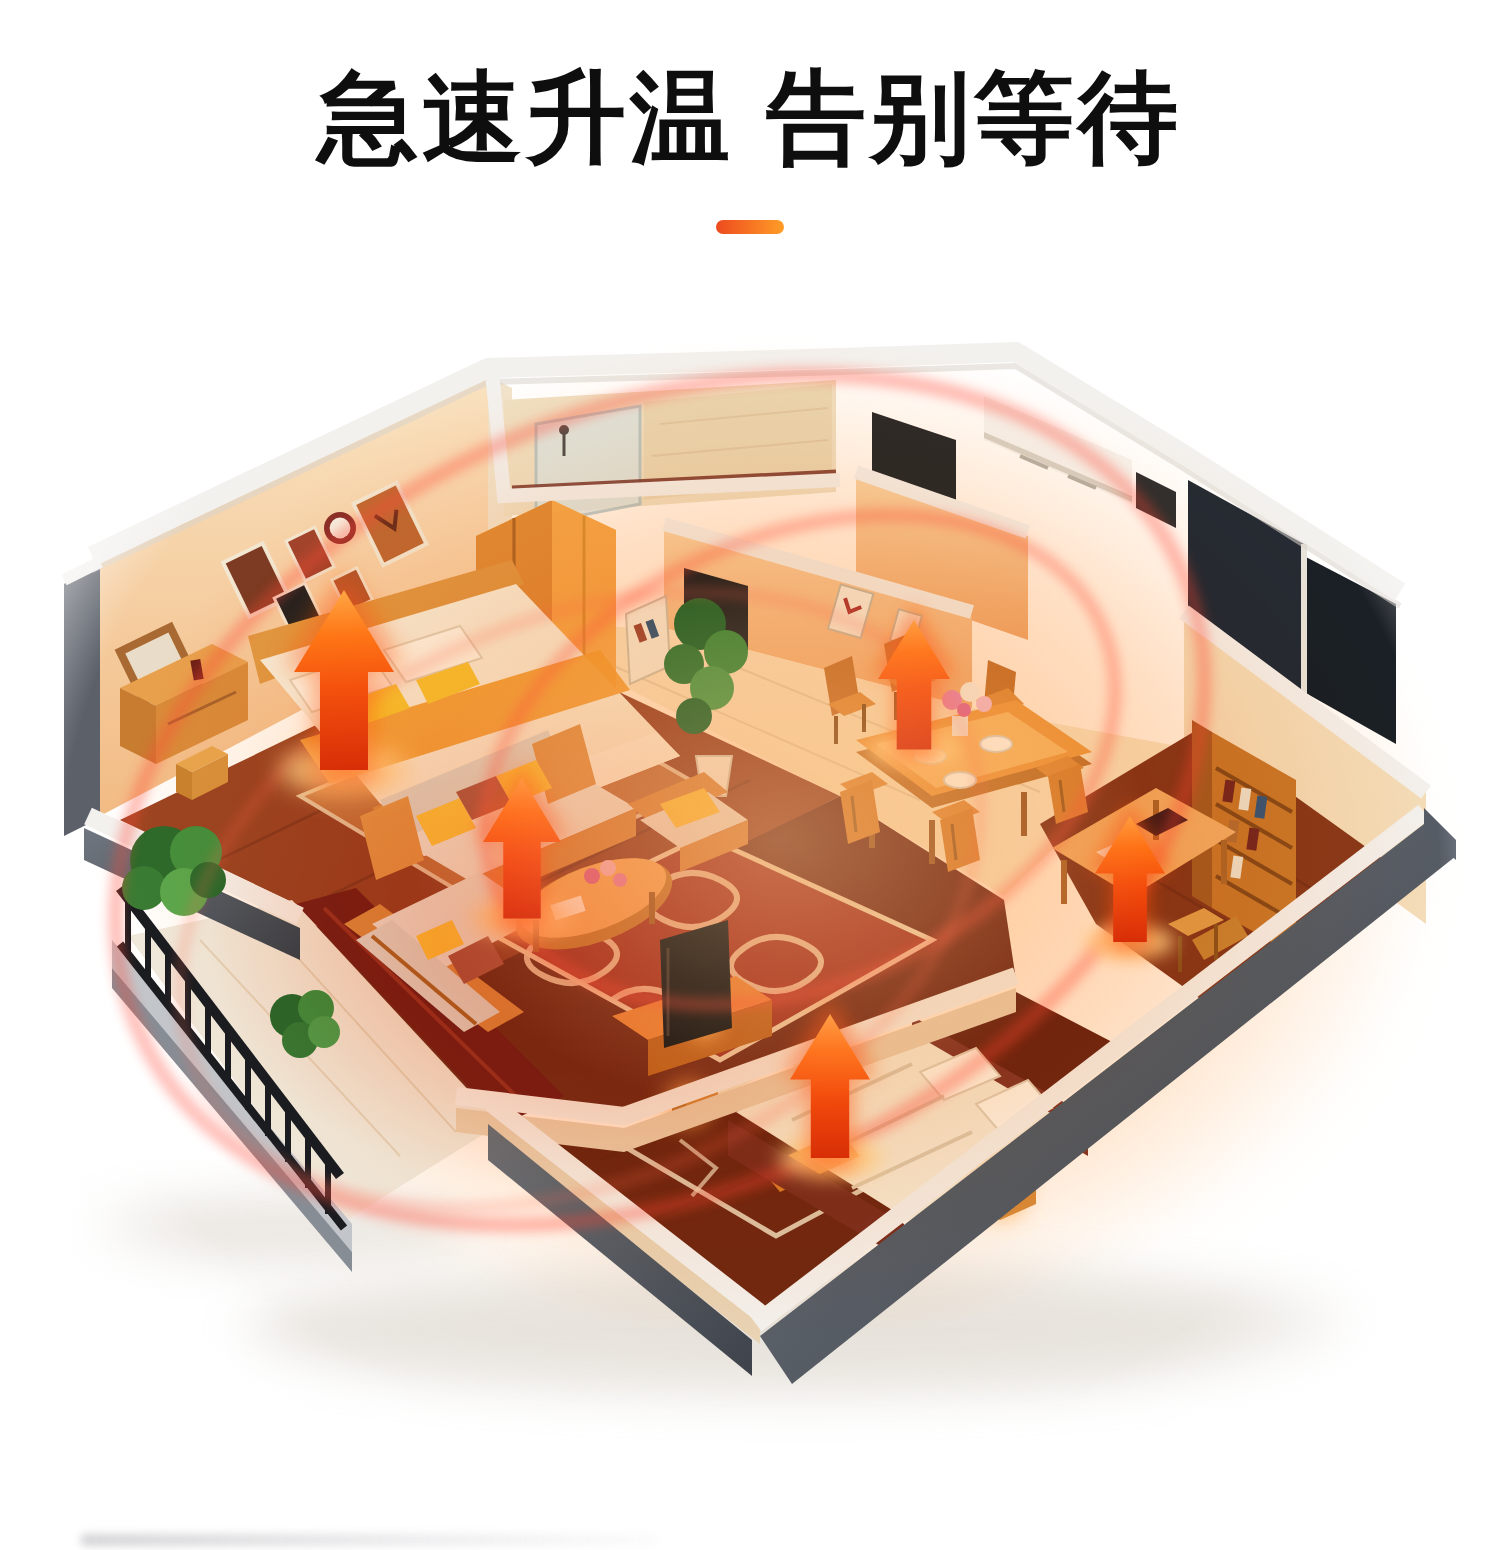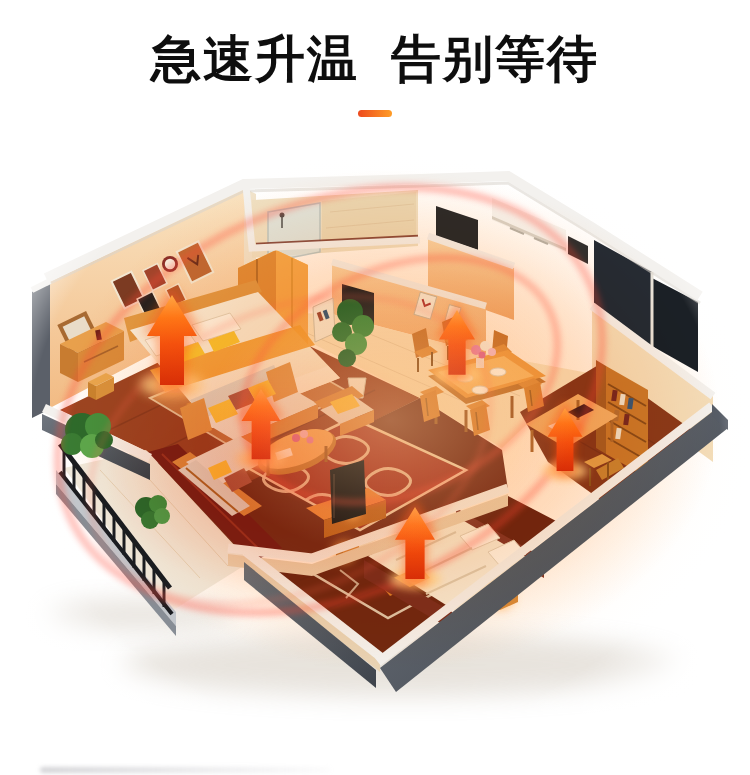--- a/index.html
+++ b/index.html
@@ -3,21 +3,21 @@
 <meta charset="utf-8">
 <style>
   html,body{margin:0;padding:0;}
   body{
     width:750px;height:775px;background:#ffffff;position:relative;overflow:hidden;
     font-family:"Liberation Sans",sans-serif;
   }
   .title{
     position:absolute;top:26px;left:0;width:750px;text-align:center;
     font-size:50px;font-weight:800;color:#0e0e0e;letter-spacing:2px;
-    font-family:Liberation Mono, monospace;white-space:nowrap;
+    font-family:Liberation Sans, sans-serif;white-space:nowrap;
   }
   .title-divider{
     position:absolute;top:110px;left:50%;transform:translateX(-50%);
     width:34px;height:7px;border-radius:4px;
     background:linear-gradient(90deg,#ed4a1e,#ff9d27);
   }
   .scene{position:absolute;top:0;left:0;}
   .smudge{
     position:absolute;left:40px;top:767px;width:290px;height:6px;border-radius:3px;
     background:linear-gradient(90deg,rgba(140,140,148,.38),rgba(175,175,182,.22) 60%,rgba(205,205,210,.06));

